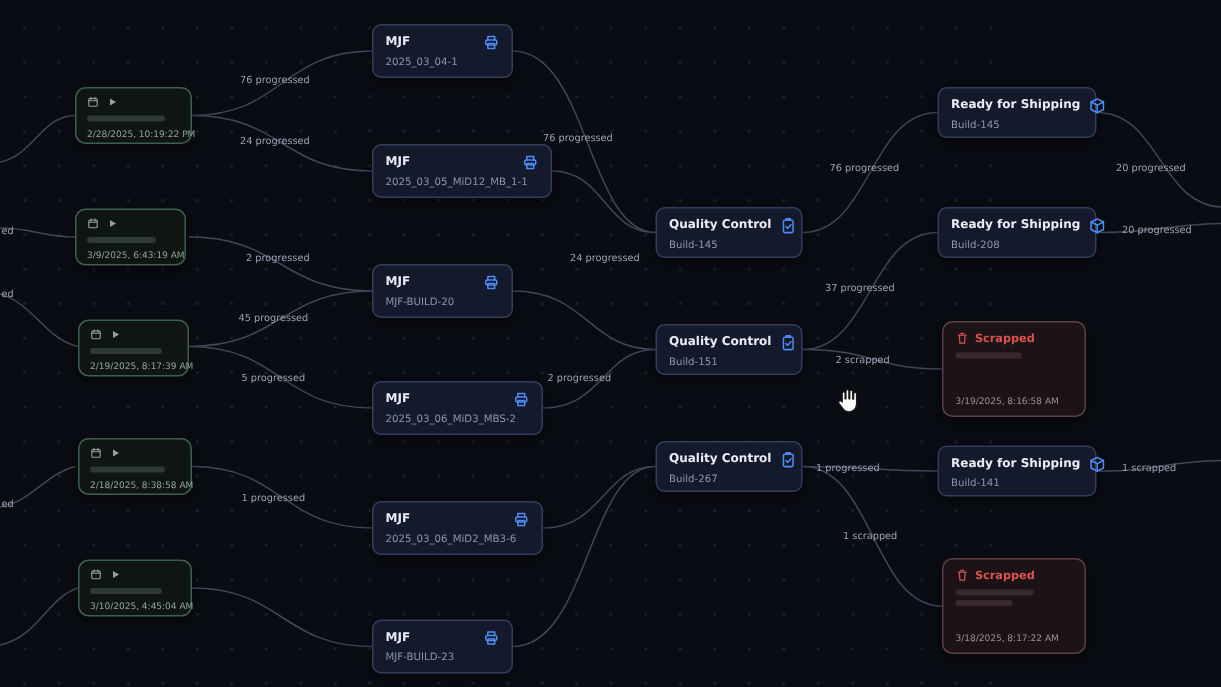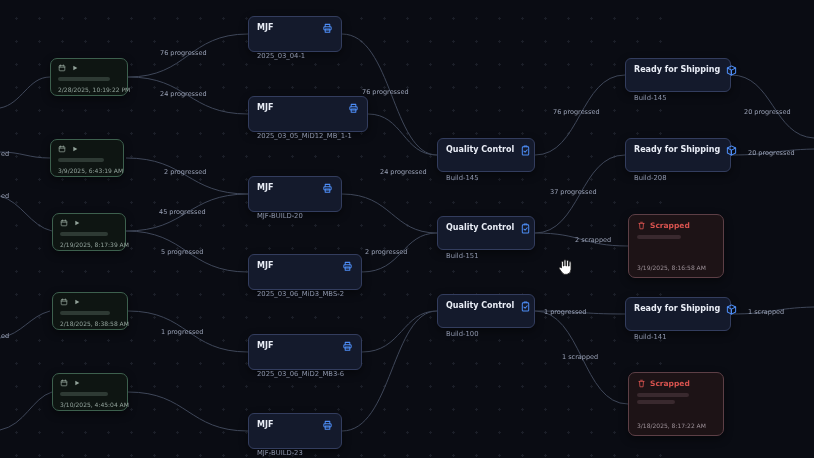--- a/index.html
+++ b/index.html
@@ -7,21 +7,21 @@
   .canvas{position:relative;width:680px;height:458px;
     background-image:radial-gradient(circle, rgba(150,160,190,0.12) 1px, transparent 1.3px);
     background-size:23px 23px;background-position:5px 7px;}
   svg.edges{position:absolute;left:0;top:0;width:814px;height:458px;}
   svg.edges path{fill:none;stroke:#3f4759;stroke-width:1;}
   .node{position:absolute;border-radius:6px;box-sizing:border-box;
     box-shadow:0 3px 8px rgba(0,0,0,0.45);}
   .flow{background:#141a2c;border:1px solid #333d5e;padding:6px 8px;}
   .head{display:flex;justify-content:space-between;align-items:flex-start;gap:6px;}
   .title{font-size:8px;font-weight:bold;color:#e9edf6;white-space:nowrap;}
-  .sub{font-size:6.8px;color:#8d95ab;margin-top:18px;white-space:nowrap;}
+  .sub{font-size:6.8px;color:#8d95ab;margin-top:3px;white-space:nowrap;}
   .ic{width:11px;height:11px;color:#4d8df6;flex:none;}
   .ic svg{width:100%;height:100%;display:block;stroke:currentColor;fill:none;
     stroke-width:1.1;stroke-linecap:round;stroke-linejoin:round;}
   .src{background:#0e1512;border:1px solid #3d604e;padding:5px 7px;border-radius:7px;}
   .src .icons{display:flex;gap:5px;}
   .src .ic{width:8px;height:8px;color:#93a39a;}
   .dimbar{height:4px;border-radius:2px;background:#2e3a34;margin-top:5px;}
   .stamp{font-size:6px;color:#93a39c;margin-top:5px;white-space:nowrap;}
   .scrap{background:#1d1316;border:1px solid #5d3f46;padding:6px 8px;border-radius:7px;
     display:flex;flex-direction:column;}
@@ -274,21 +274,21 @@
   </div>
   <div class="node flow" style="left:437px;top:294px;width:98px;height:34px">
     <div class="head">
         <span class="title">Quality Control</span>
         <span class="ic">
           <svg>
             <use href="#i-clipboard"></use>
           </svg>
         </span>
       </div>
-    <div class="sub">Build-100</div>
+    <div class="sub">Build-267</div>
   </div>
 
   <div class="node flow" style="left:625px;top:58px;width:106px;height:34px">
     <div class="head">
         <span class="title">Ready for Shipping</span>
         <span class="ic">
           <svg>
             <use href="#i-package"></use>
           </svg>
         </span>
@@ -348,21 +348,21 @@
   <span class="elabel" style="left:160px;top:90px">24 progressed</span>
   <span class="elabel" style="left:164px;top:168px">2 progressed</span>
   <span class="elabel" style="left:159px;top:208px">45 progressed</span>
   <span class="elabel" style="left:161px;top:248px">5 progressed</span>
   <span class="elabel" style="left:161px;top:328px">1 progressed</span>
   <span class="elabel" style="left:362px;top:88px">76 progressed</span>
   <span class="elabel" style="left:380px;top:168px">24 progressed</span>
   <span class="elabel" style="left:365px;top:248px">2 progressed</span>
   <span class="elabel" style="left:553px;top:108px">76 progressed</span>
   <span class="elabel" style="left:550px;top:188px">37 progressed</span>
-  <span class="elabel" style="left:575px;top:236px">2 scrapped</span>
+  <span class="elabel" style="left:557px;top:236px">2 scrapped</span>
   <span class="elabel" style="left:544px;top:308px">1 progressed</span>
   <span class="elabel" style="left:562px;top:353px">1 scrapped</span>
   <span class="elabel" style="left:744px;top:108px">20 progressed</span>
   <span class="elabel" style="left:748px;top:149px">20 progressed</span>
   <span class="elabel" style="left:748px;top:308px">1 scrapped</span>
   <span class="elabel" style="left:1px;top:150px">ed</span>
   <span class="elabel" style="left:1px;top:192px">ed</span>
   <span class="elabel" style="left:1px;top:332px">ed</span>
 
   <div class="cursor" style="left:558px;top:258px">

